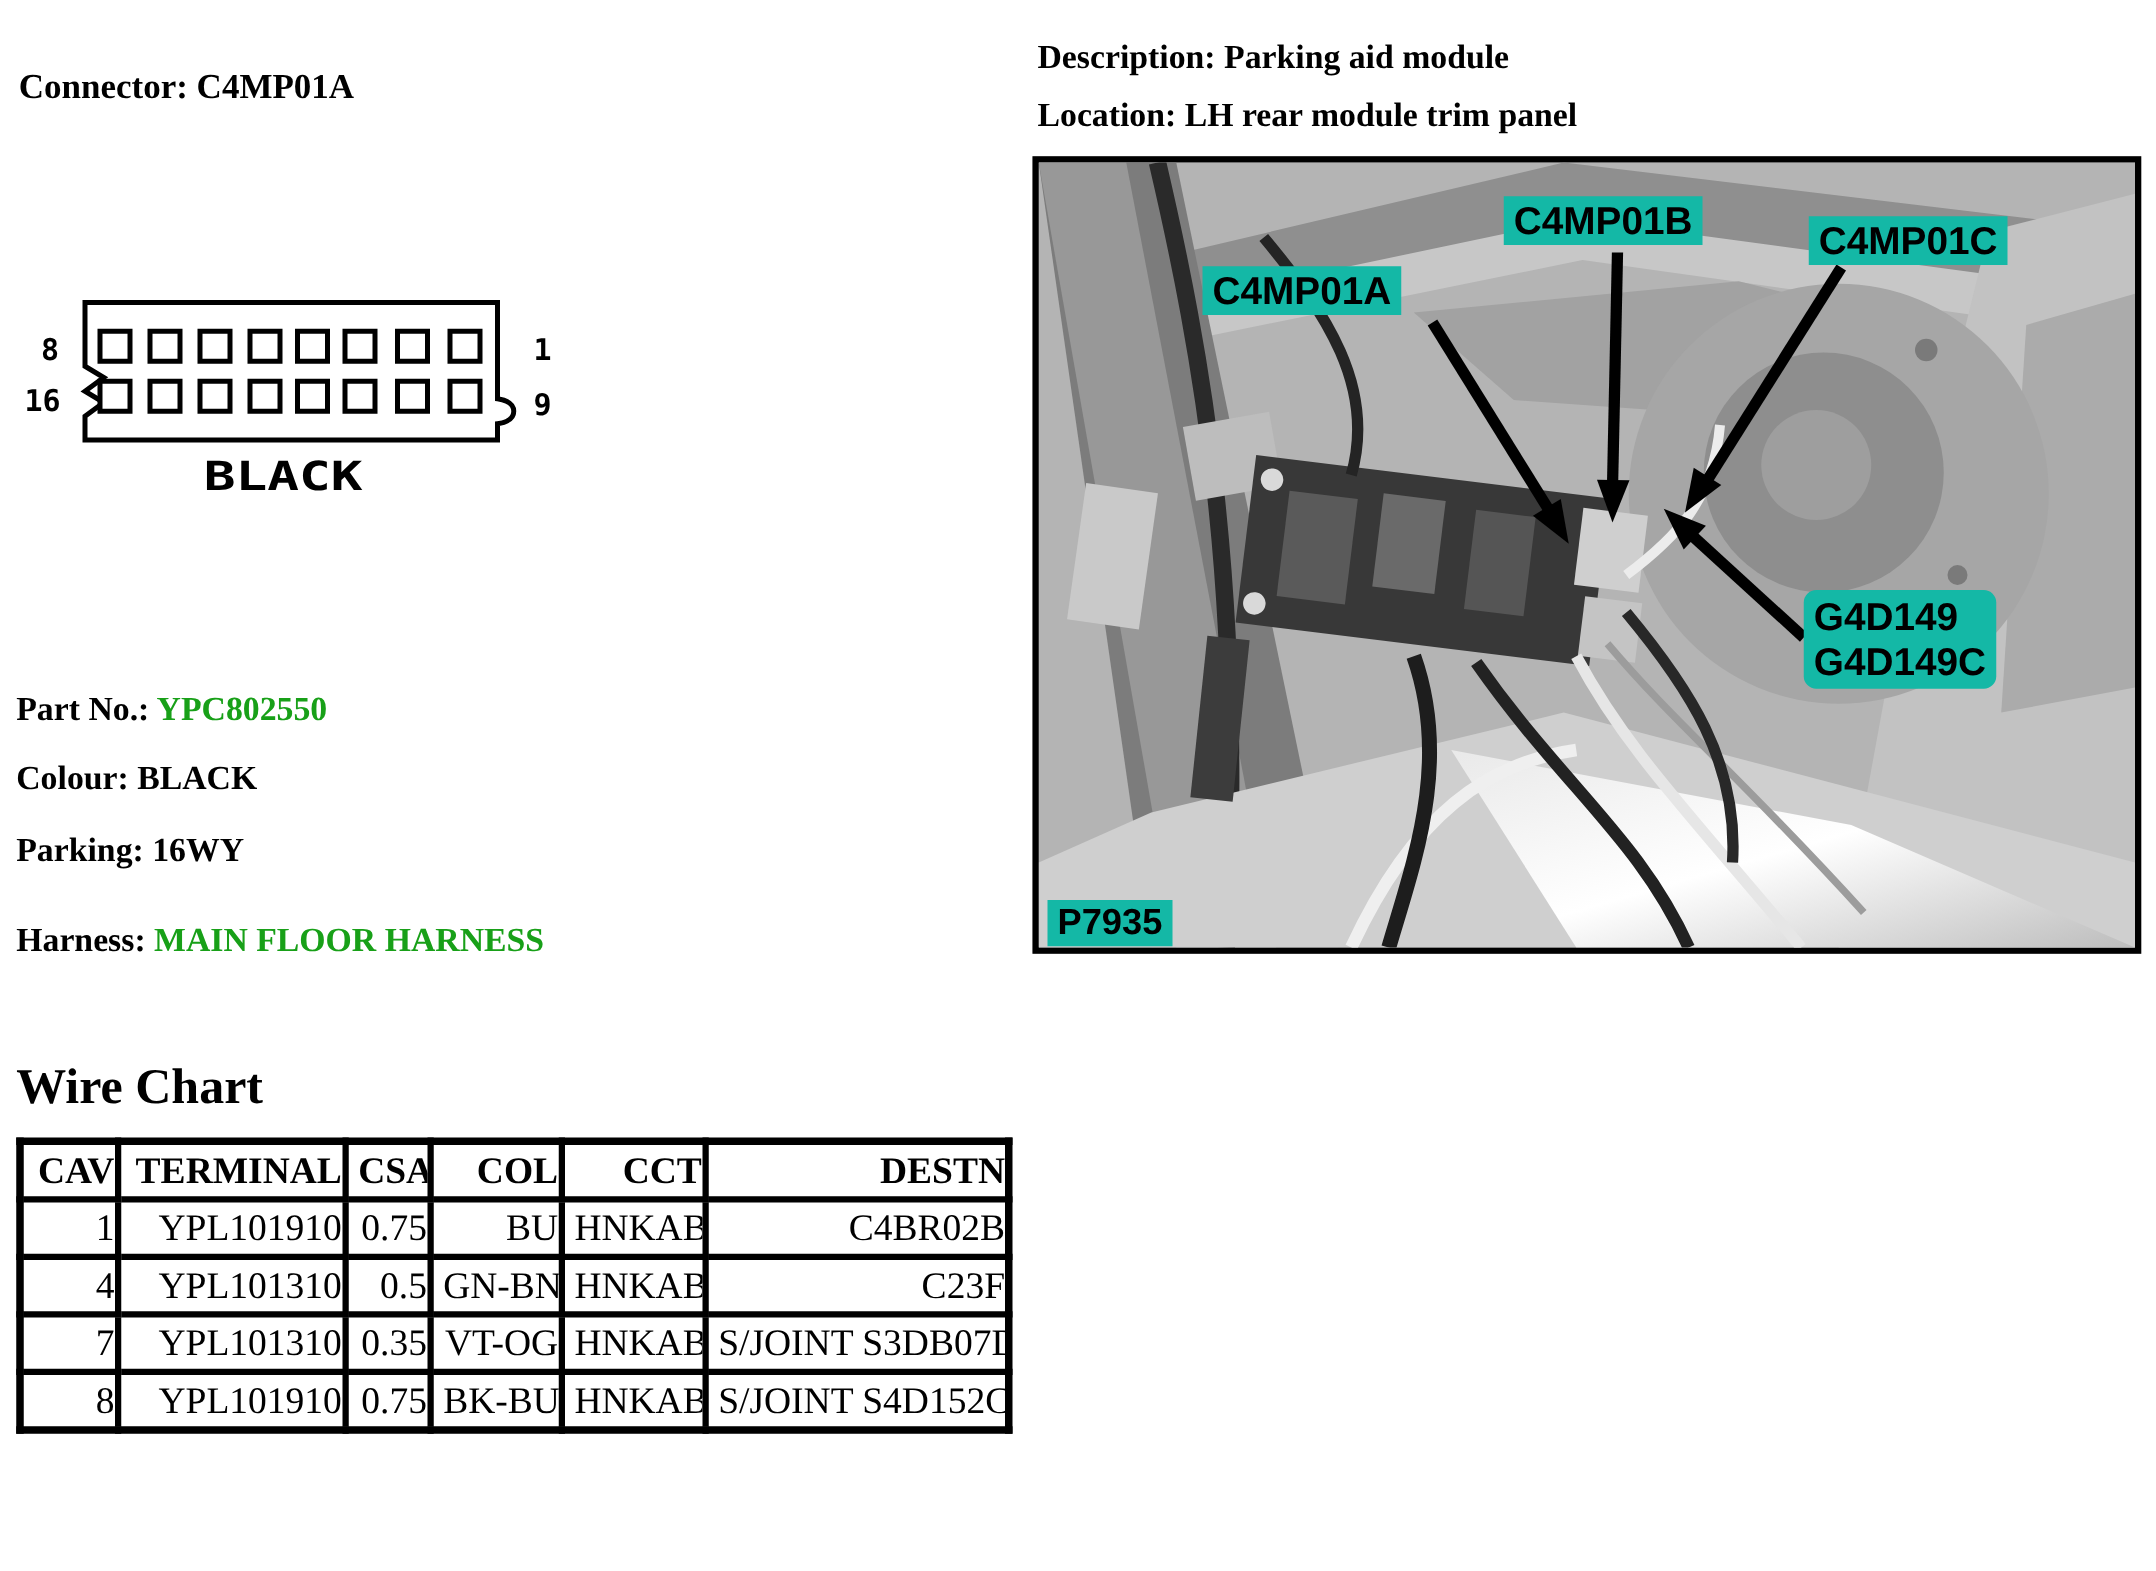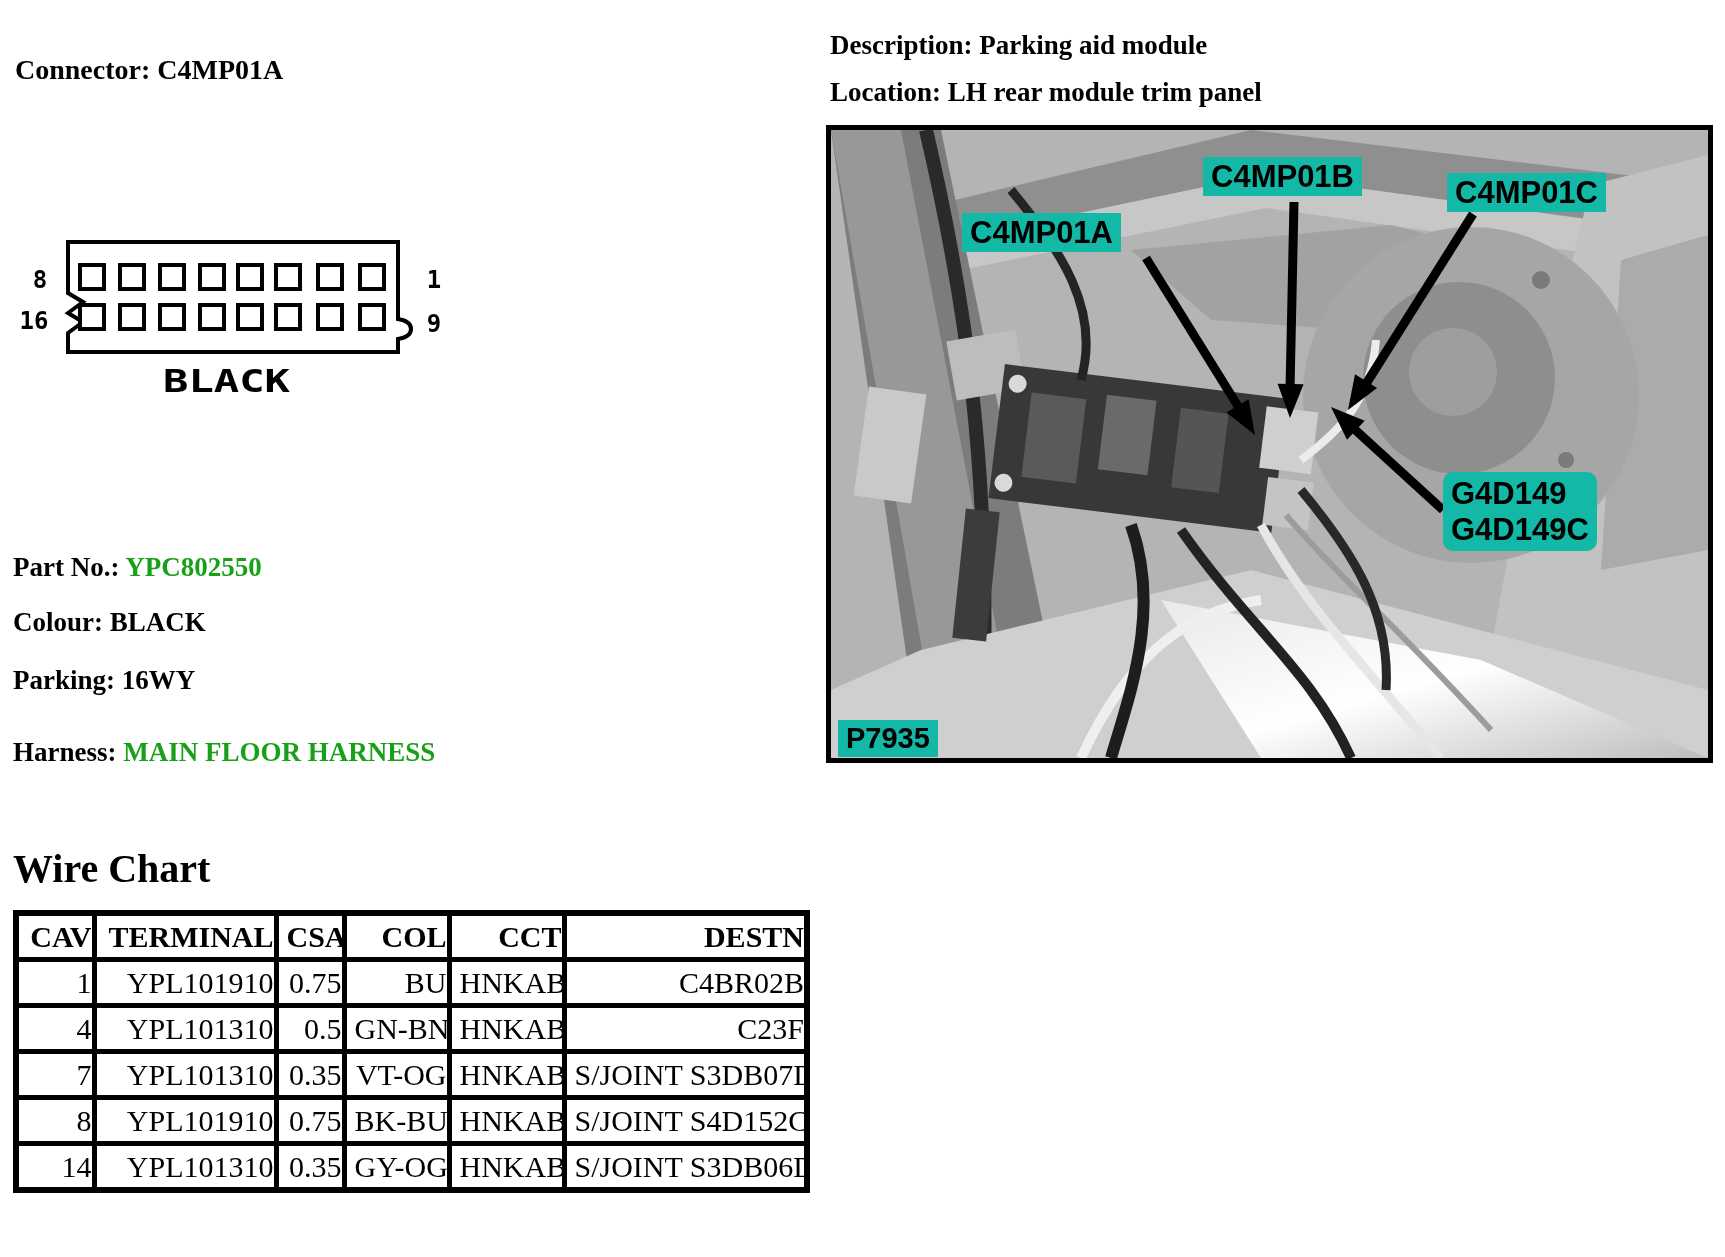--- a/index.html
+++ b/index.html
@@ -216,22 +216,14 @@
         <td>S/JOINT S3DB07D</td>
       </tr>
       <tr>
         <td>8</td>
         <td>YPL101910</td>
         <td>0.75</td>
         <td>BK-BU</td>
         <td>HNKAB</td>
         <td>S/JOINT S4D152C</td>
       </tr>
-      <tr>
-        <td>14</td>
-        <td>YPL101310</td>
-        <td>0.35</td>
-        <td>GY-OG</td>
-        <td>HNKAB</td>
-        <td>S/JOINT S3DB06D</td>
-      </tr>
     </tbody>
 </table>
 
 </body></html>

